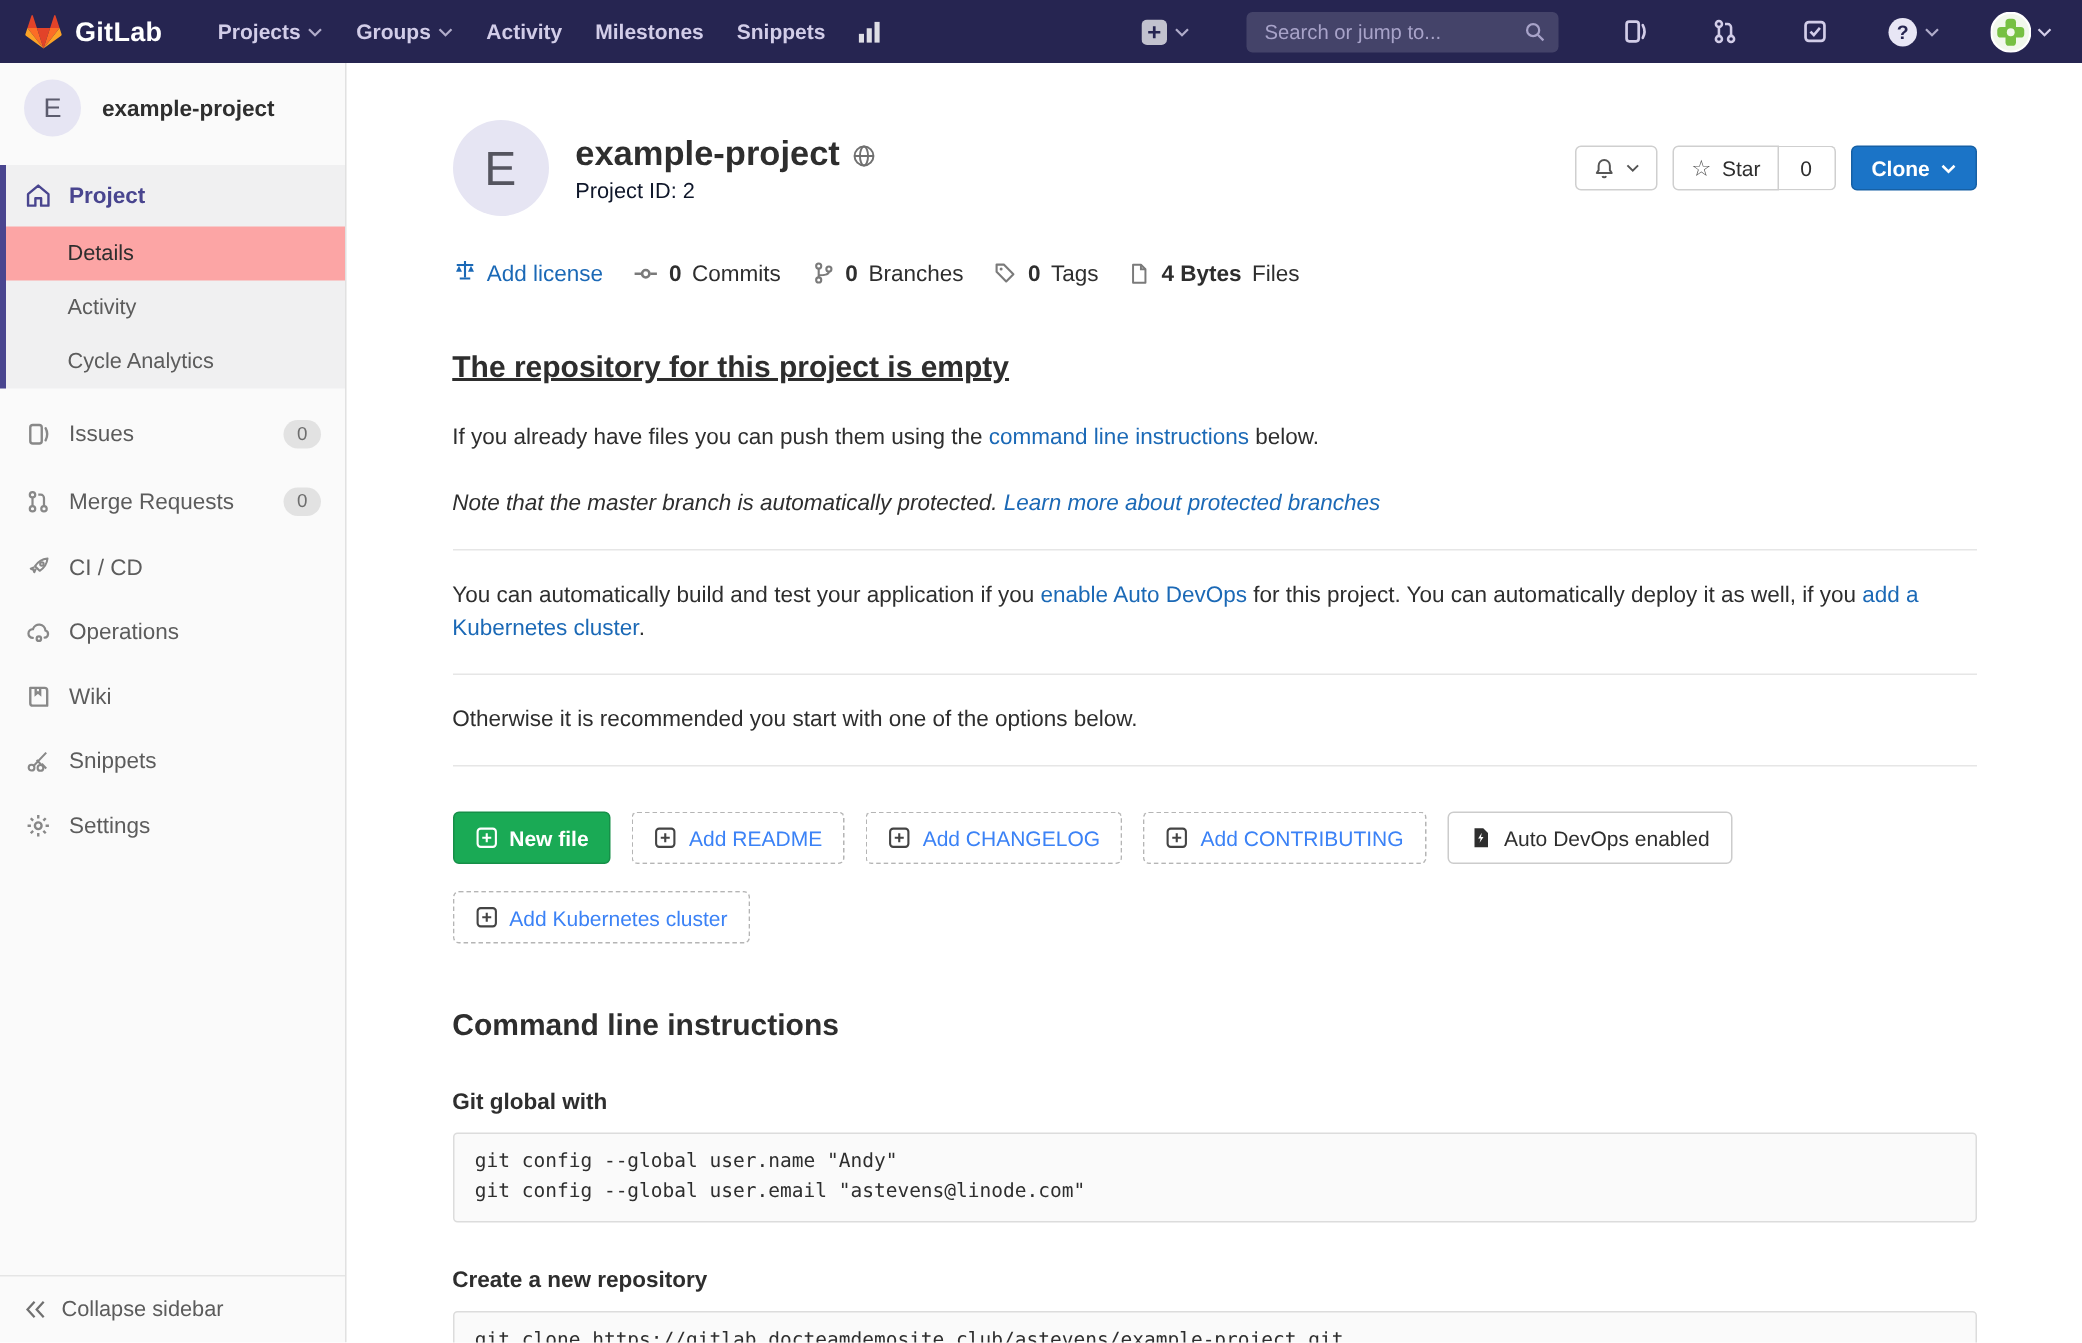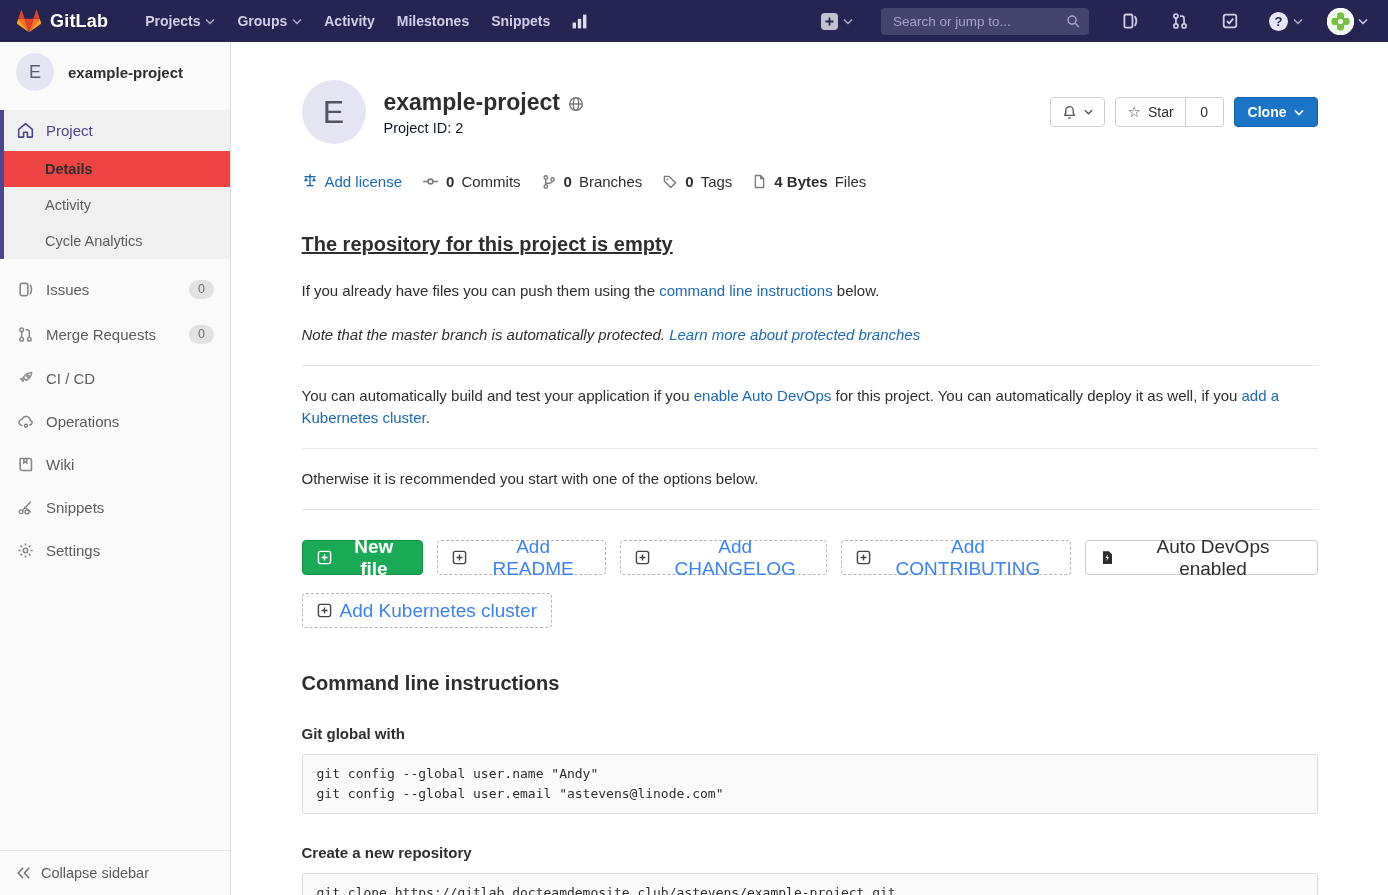--- a/index.html
+++ b/index.html
@@ -16,21 +16,21 @@
   }
   .nav-left { display:flex; align-items:center; }
   .brand { display:flex; align-items:center; gap:8px; margin-right:26px; }
   .brand-text { color:#fff; font-size:18px; font-weight:700; letter-spacing:.2px; }
   .nav-item {
     display:flex; align-items:center; gap:5px; color:#d2cde8; font-weight:600;
     font-size:14px; padding:0 11px; height:31px; cursor:pointer;text-align:right;
   }
   .nav-item svg { opacity:.8; }
   .nav-iconbtn { color:#d2cde8; padding:0 10px; height:42px; display:flex; align-items:center; cursor:pointer; }
-  .nav-right { display:flex; align-items:center; gap:12px; }
+  .nav-right { display:flex; align-items:center; gap:22px; }
   .searchbox {
     display:flex; align-items:center; width:208px; height:27px;
     background:rgba(255,255,255,.14); border-radius:4px; padding:0 8px 0 10px; margin:0 10px;
   }
   .searchbox input {
     flex:1; background:transparent; border:0; outline:0; color:#e8e6f5;
     font-size:13.5px; font-family:"Liberation Sans",sans-serif; min-width:0;
   }
   .searchbox input::placeholder { color:#a8a3c9; }
   .chev { display:inline-flex; }
@@ -45,24 +45,24 @@
     width:38px; height:38px; border-radius:50%; background:#e6e5f3; color:#5c5c6e;
     display:flex; align-items:center; justify-content:center; font-size:18px; font-weight:400;
   }
   .ctx-name { font-weight:700; font-size:15px; color:#2e2e2e; }
   .side-section { background:#f0f0f1; border-left:4px solid #49458f; margin-top:8px; }
   .side-item {
     display:flex; align-items:center; gap:12px; padding:12px 16px; color:#5c5c5c;
     font-size:15px; cursor:pointer;
   }
   .side-item .icon { color:#888; display:inline-flex; width:18px; justify-content:center; }
-  .side-section .side-item.parent { color:#49458f; font-weight:400; padding-left:12px; }
+  .side-section .side-item.parent { color:#49458f; font-weight:700; padding-left:12px; }
   .side-section .side-item.parent .icon { color:#49458f; }
   .sub-item { display:block; padding:10px 16px 10px 41px; font-size:14.5px; color:#5c5c5c; cursor:pointer; }
-  .sub-item.active { background:#ef4444; color:#2e2e2e; font-weight:700; }
+  .sub-item.active { background:#fca5a5; color:#2e2e2e; font-weight:400; }
   .side-nav .side-item.toplevel { padding:13px 16px; }
   .badge {
     margin-left:auto; background:#e2e2e2; color:#6e6e6e; font-size:12.5px;
     border-radius:10px; padding:2px 9px; line-height:15px;
   }
   .collapse-bar {
     position:absolute; bottom:0; left:0; right:0; border-top:1px solid #e5e5e5;
     display:flex; align-items:center; gap:10px; padding:14px 16px; color:#5c5c5c;
     font-size:14.5px; cursor:pointer; background:#fafafa;
   }
@@ -107,21 +107,21 @@
   .empty-title { font-size:20px; font-weight:700; margin:0 0 24px;text-decoration:underline; }
   p.body-text { margin:0 0 22px; line-height:22px; }
   p.note-text { font-style:italic; margin:0; line-height:22px; }
   p.note-text a { font-style:italic; }
   hr.divider { border:0; border-top:1px solid #e6e6e6; margin:19px 0; }
   .p-tight { margin:0; line-height:22px; }
   .btn-rows { margin-top:30px; }
   .btn-row { display:flex; gap:14px; margin-bottom:18px; }
   .action-btn {
     display:inline-flex; align-items:center; gap:8px; height:35px; padding:0 14px;
-    border-radius:4px; font-size:19px; cursor:pointer; background:#fff;
+    border-radius:4px; font-size:14px; cursor:pointer; background:#fff;
     border:1px solid #ccc; color:#2e2e2e; font-family:"Liberation Sans",sans-serif;
   }
   .action-btn .icon { display:inline-flex; }
   .btn-green { background:#1aaa55; border:1px solid #168f48; color:#fff; font-weight:700; }
   .btn-dashed { border:1px dashed #b5b5b5; color:#3b82f6; }
   .cli-title { font-size:20px; font-weight:700; margin:44px 0 0; }
   .cli-sub { font-size:15px; font-weight:700; margin:30px 0 12px; }
   pre.codeblock {
     margin:0; background:#fafafa; border:1px solid #dcdcdc; border-radius:3px;
     padding:9px 14px; font-family:"DejaVu Sans Mono", monospace; font-size:13px;

